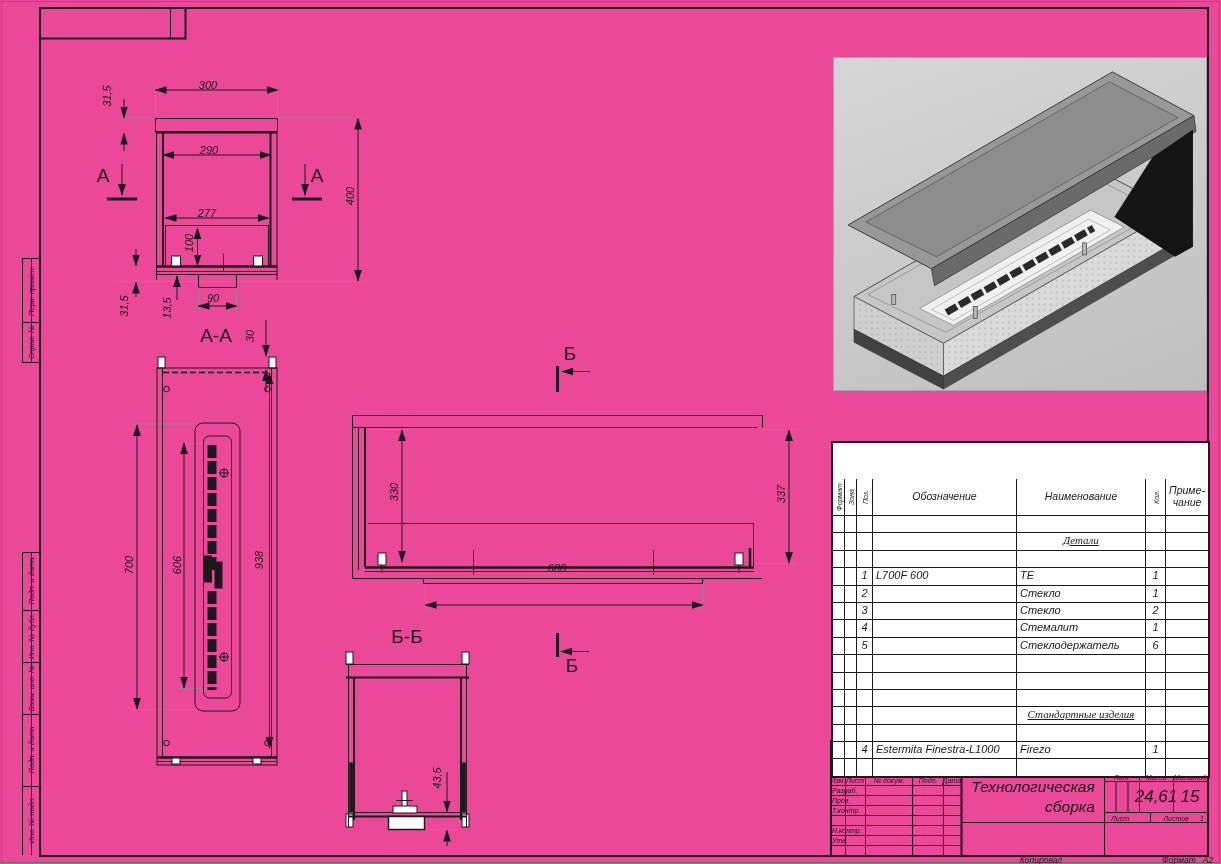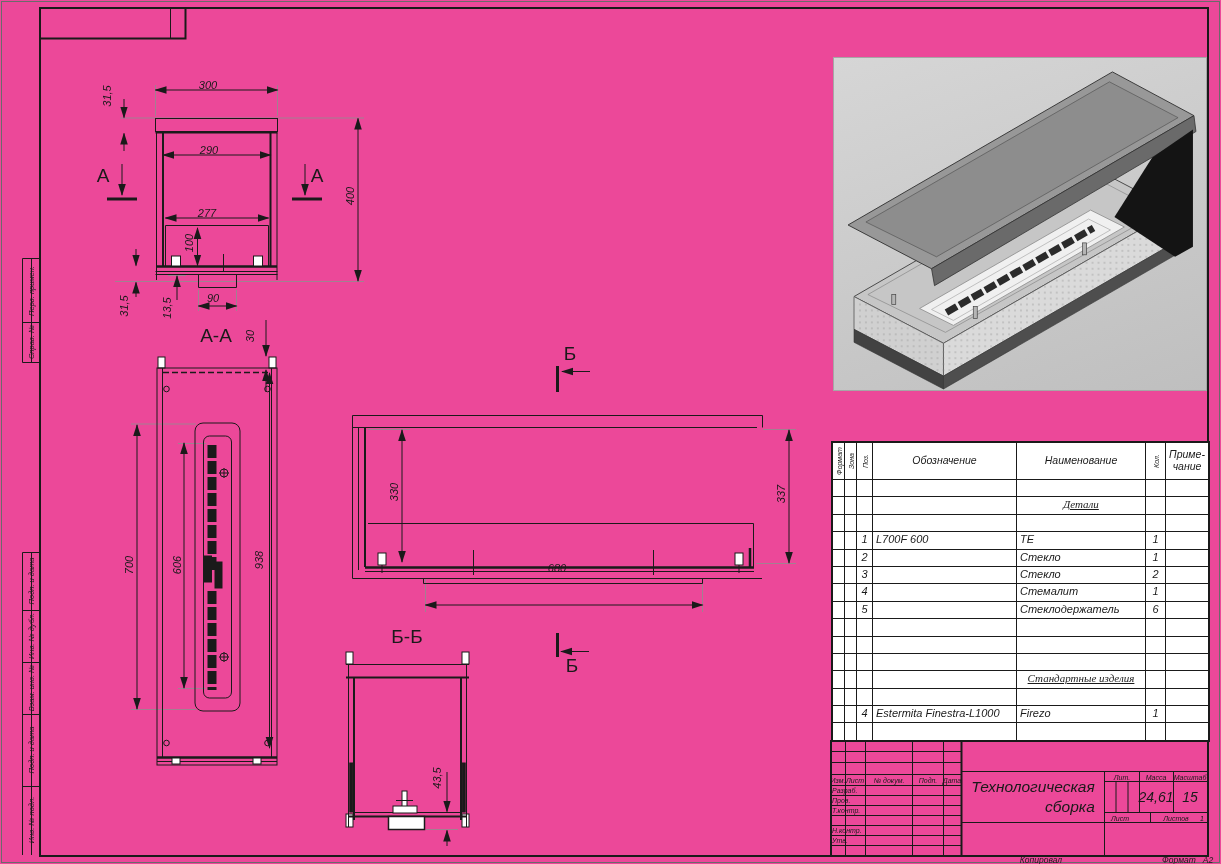--- a/index.html
+++ b/index.html
@@ -5,26 +5,26 @@
   html,body{margin:0;padding:0;}
   body{width:1221px;height:864px;background:#fdfdfd;font-family:"Liberation Sans",sans-serif;color:#1a1a1a;overflow:hidden;position:relative;}
   .sheet{position:absolute;inset:0;background:#ec4899;}
   svg.lw{position:absolute;left:0;top:0;}
   .lab{position:absolute;white-space:nowrap;font-style:italic;font-size:11px;transform:translate(-50%,-50%);color:#1a1a1a;}
   .lab.rot{transform:translate(-50%,-50%) rotate(-90deg);}
   .lab.big{font-size:19px;font-style:normal;font-weight:500;}
   .mlabel{position:absolute;font-style:italic;font-size:7.5px;white-space:nowrap;transform:translate(-50%,-50%) rotate(-90deg);}
   .tbl{position:absolute;font-style:italic;white-space:nowrap;transform:translate(-50%,-50%);}
   .tbl.left{transform:translate(0,-50%);}
-  .f7{font-size:7px;} .f8{font-size:8.5px;margin-left:36px;} .f13{font-size:14px;}
+  .f7{font-size:7px;} .f8{font-size:8.5px;margin-left:36px;} .f13{font-size:17px;}
   .title-main{position:absolute;font-style:italic;font-size:15.5px;text-align:right;line-height:1.3;transform:translate(-50%,-50%);white-space:nowrap;}
   
   .spec{position:absolute;left:831px;top:441px;width:379px;box-sizing:border-box;border:2px solid #1a1a1a;background:#fff;}
   .shead,.srow{display:grid;grid-template-columns:12px 12px 16px 144px 129px 20px 1fr;}
-  .shead{height:36px;}
+  .shead{height:36px;margin-top:36px;}
   .shead .sc{position:relative;border-right:1px solid #1a1a1a;}
   .srow{height:16.4px;border-top:1px solid #1a1a1a;}
   .sc{box-sizing:border-box;overflow:hidden;}
   .srow .sc{border-right:1px solid #1a1a1a;font-size:11px;font-style:italic;line-height:15.5px;padding-left:3px;}
   .srow .sc:last-child,.shead .sc:last-child{border-right:none;}
   .srow .c-pos,.srow .c-qty{text-align:center;padding-left:0;}
   .c-name.section{text-align:center;text-decoration:underline;padding-left:0;font-family:Liberation Serif, serif;}
   .hrot{position:absolute;left:50%;top:50%;transform:translate(-50%,-50%) rotate(-90deg);font-size:7px;font-style:italic;white-space:nowrap;}
   .hcen{display:flex;align-items:center;justify-content:center;height:100%;font-size:10.5px;font-style:italic;text-align:center;white-space:pre-line;line-height:1.1;}
   

